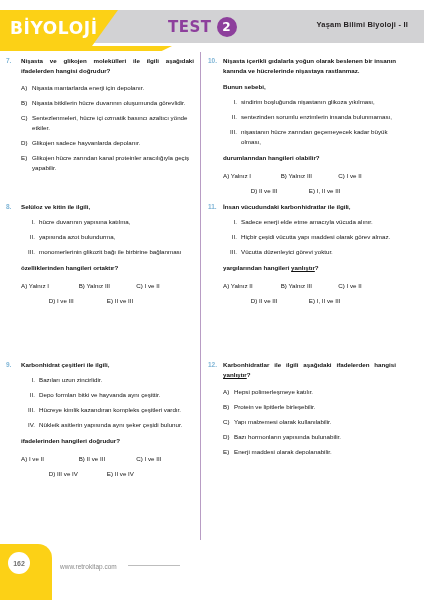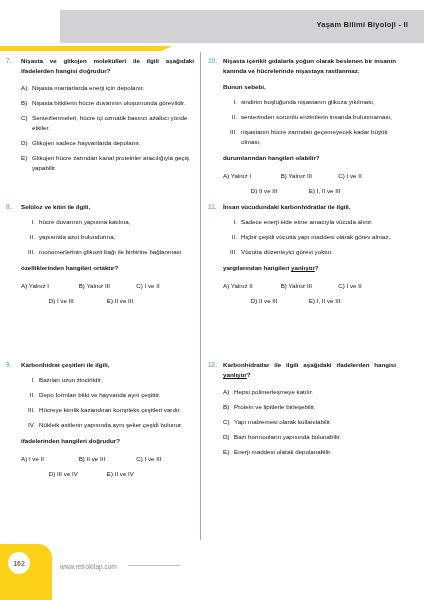--- a/index.html
+++ b/index.html
@@ -149,20 +149,27 @@
   .foot-rule{
     position:absolute;left:128px;bottom:34px;width:52px;height:1px;
     background:#bdbdbd;
   }
 </style>
 </head>
 <body>
 
 <div class="header">
   <div class="header-grayband"></div>
+  <div class="logo-band">
+    <span class="logo-text">BİYOLOJİ</span>
+  </div>
+  <div class="test-badge">
+    <span class="test-word">TEST</span>
+    <span class="test-num">2</span>
+  </div>
   <div class="header-right">Yaşam Bilimi Biyoloji - II</div>
 </div>
 <div class="logo-underbar" style="top:46px"></div>
 
 <div class="sheet">
   <div class="divider"></div>
 
   <div class="col col-left">
 
     <div class="q" style="top:6px">

